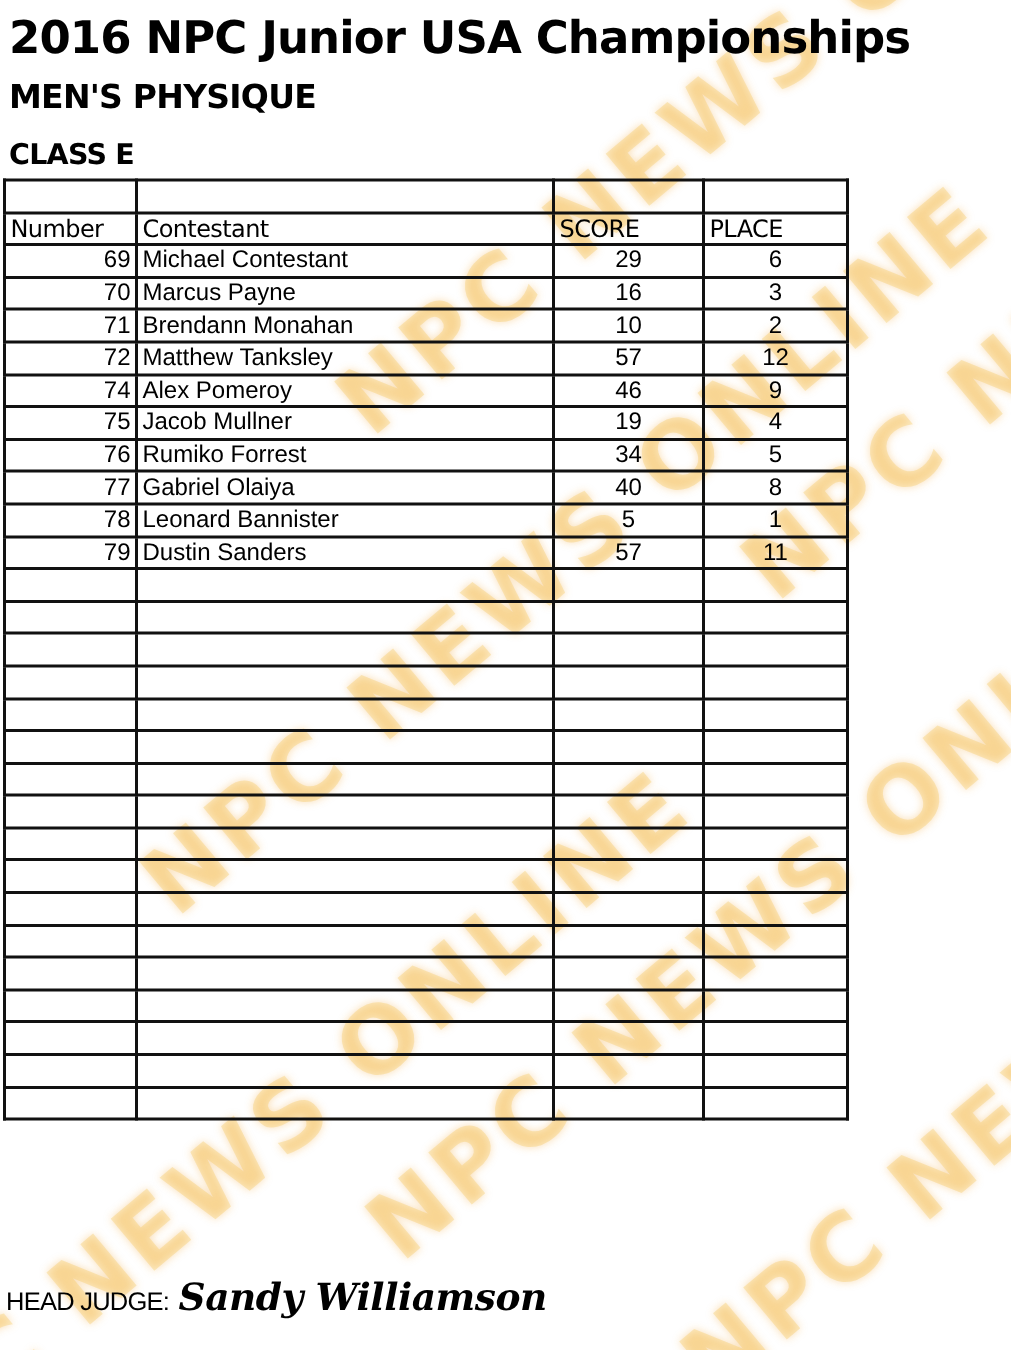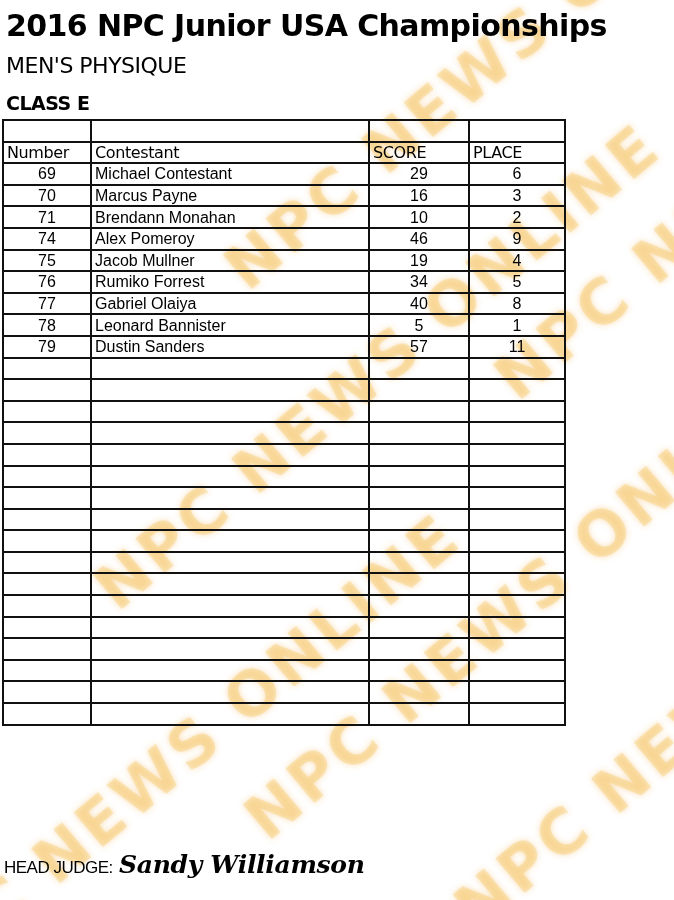--- a/index.html
+++ b/index.html
@@ -1,25 +1,25 @@
 <!DOCTYPE html>
 <html><head>
 <meta charset="utf-8">
 <style>
   html, body { margin:0; padding:0; }
   body { width:674px; height:900px; background:#ffffff; position:relative; overflow:hidden; font-family:"Liberation Sans", sans-serif; color:#000; }
   .wm { position:absolute; font-family:"DejaVu Sans", sans-serif; font-weight:bold; font-size:62px; color:rgba(245,190,60,0.28); text-shadow:0 0 6px rgba(240,160,40,0.35); white-space:nowrap; pointer-events:none; letter-spacing:4px; }
   .title { position:absolute; left:6px; top:8px; font-family:"DejaVu Sans", sans-serif; font-weight:bold; font-size:30px; letter-spacing:-0.6px; line-height:36px; }
-  .sub1 { position:absolute; left:6px; top:52px; font-family:"DejaVu Sans", sans-serif; font-weight:normal; font-size:22px; letter-spacing:-0.5px; line-height:28px; }
+  .sub1 { position:absolute; left:6px; top:52px; font-family:"DejaVu Sans", sans-serif; font-weight:bold; font-size:22px; letter-spacing:-0.5px; line-height:28px; }
   .sub2 { position:absolute; left:6px; top:90px; font-family:"DejaVu Sans", sans-serif; font-weight:bold; font-size:19px; letter-spacing:-0.5px; line-height:26px; }
   table.results { position:absolute; left:2px; top:119px; border-collapse:collapse; table-layout:fixed; width:562px; }
   table.results td { border:2px solid #111; height:19.6px; padding:0 3px; font-size:16px; line-height:19px; overflow:hidden; white-space:nowrap; }
   col.c1 { width:88px; } col.c2 { width:278px; } col.c3 { width:100px; } col.c4 { width:96px; }
   .hdr td { font-family:"DejaVu Sans", sans-serif; font-weight:normal; font-size:14.5px; letter-spacing:-0.4px; }
-  .num { text-align:center; }
+  .num { text-align:right; }
   .r { text-align:center; }
   .ctr { text-align:left; }
   .judge { position:absolute; left:4px; top:846px; font-size:17px; line-height:38px; letter-spacing:-0.5px; }
   .sig { font-family:"DejaVu Serif", serif; font-style:italic; font-weight:bold; font-size:25px; letter-spacing:-0.3px; margin-left:2px; }
 </style>
 </head>
 <body>
 
 <div class="wm" style="left:150px; top:10px; transform:rotate(-40deg);">NPC NEWS ONLINE</div>
 <div class="wm" style="left:420px; top:120px; transform:rotate(-40deg);">NPC NEWS ONLINE</div>
@@ -64,20 +64,26 @@
         <td class="r">16</td>
         <td class="r">3</td>
       </tr>
       <tr>
         <td class="num">71</td>
         <td>Brendann Monahan</td>
         <td class="r">10</td>
         <td class="r">2</td>
       </tr>
       <tr>
+        <td class="num">72</td>
+        <td>Matthew Tanksley</td>
+        <td class="r">57</td>
+        <td class="r">12</td>
+      </tr>
+      <tr>
         <td class="num">74</td>
         <td>Alex Pomeroy</td>
         <td class="r">46</td>
         <td class="r">9</td>
       </tr>
       <tr>
         <td class="num">75</td>
         <td>Jacob Mullner</td>
         <td class="r">19</td>
         <td class="r">4</td>

